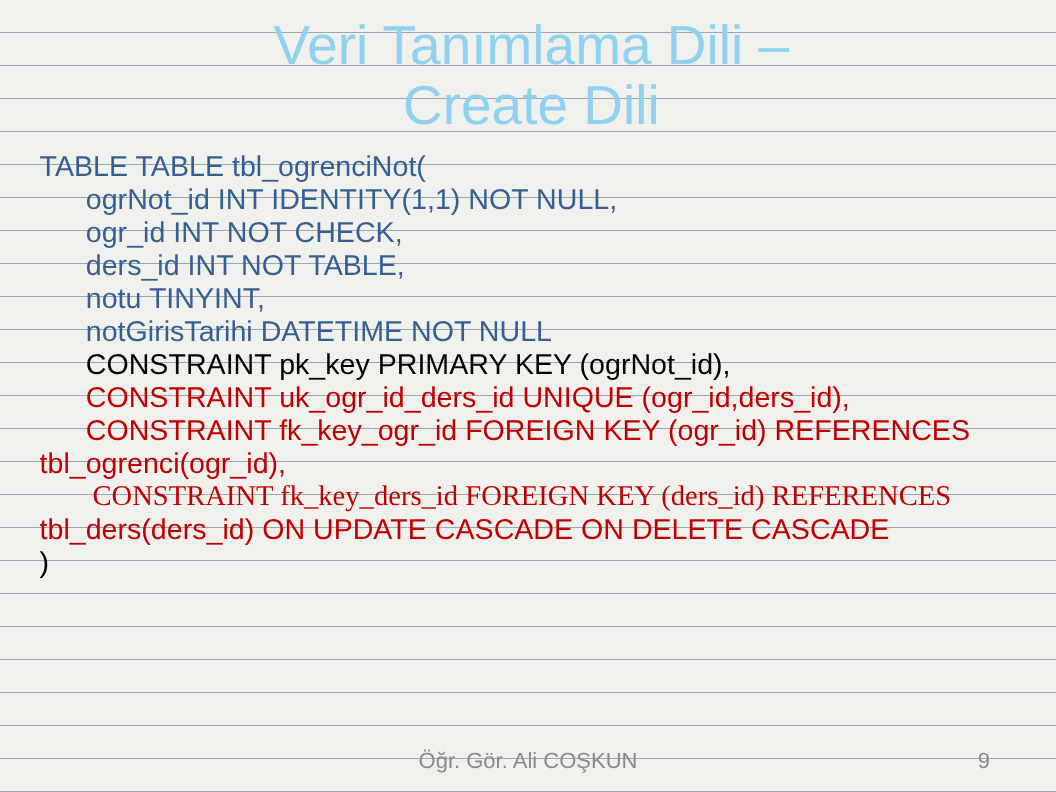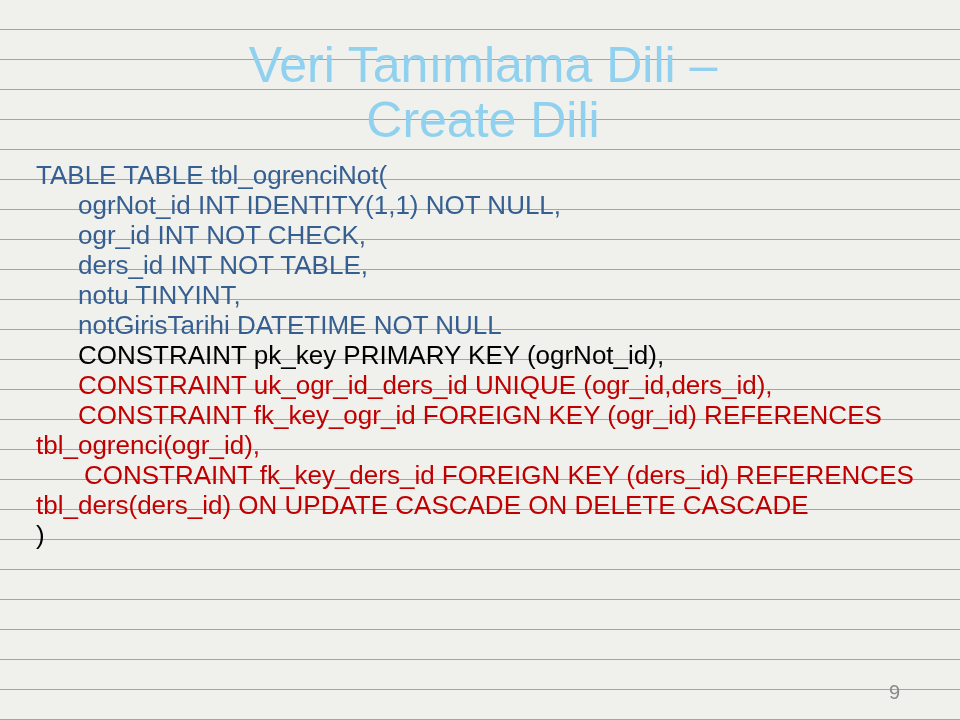--- a/index.html
+++ b/index.html
@@ -22,21 +22,20 @@
         #9aa7b3 29px,
         #9aa7b3 30px
       );
     box-sizing: border-box;
   }
   .content {
     position: absolute;
     left: 36px;
     top: 14px;
     right: 30px;
-    margin-top: 24px;
   }
   .title {
     font-size: 50px;
     line-height: 1.1;
     color: #8fd1ee;
     font-weight: 400;
     text-align: center;
     margin-bottom: 12px;
   }
   .title-line2 {
@@ -50,20 +49,21 @@
     color: #365f91;
     margin: 0;
   }
   .lvl1 {
     margin: 0;
     padding-left: 42px;
   }
   .lvl1b {
     margin: 0;
     padding-left: 48px;
+    font-family: Liberation Serif, serif;
   }
   .c-blue { color: #365f91; }
   .c-black { color: #000000; }
   .c-red { color: #c00000; }
   .footer {
     position: absolute;
     bottom: 16px;
     left: 0;
     right: 0;
     display: flex;
@@ -101,14 +101,15 @@
       <p class="lvl1 c-red">CONSTRAINT uk_ogr_id_ders_id UNIQUE (ogr_id,ders_id),</p>
       <p class="lvl1 c-red">CONSTRAINT fk_key_ogr_id FOREIGN KEY (ogr_id) REFERENCES</p>
       <p class="lvl0 c-red">tbl_ogrenci(ogr_id),</p>
       <p class="lvl1b c-red">CONSTRAINT fk_key_ders_id FOREIGN KEY (ders_id) REFERENCES</p>
       <p class="lvl0 c-red">tbl_ders(ders_id) ON UPDATE CASCADE ON DELETE CASCADE</p>
       <p class="lvl0 c-black">)</p>
     </div>
 
   </div>
 
+  <div class="footer">Öğr. Gör. Ali COŞKUN</div>
   <div class="page-num">9</div>
 </div>
 
 </body></html>

